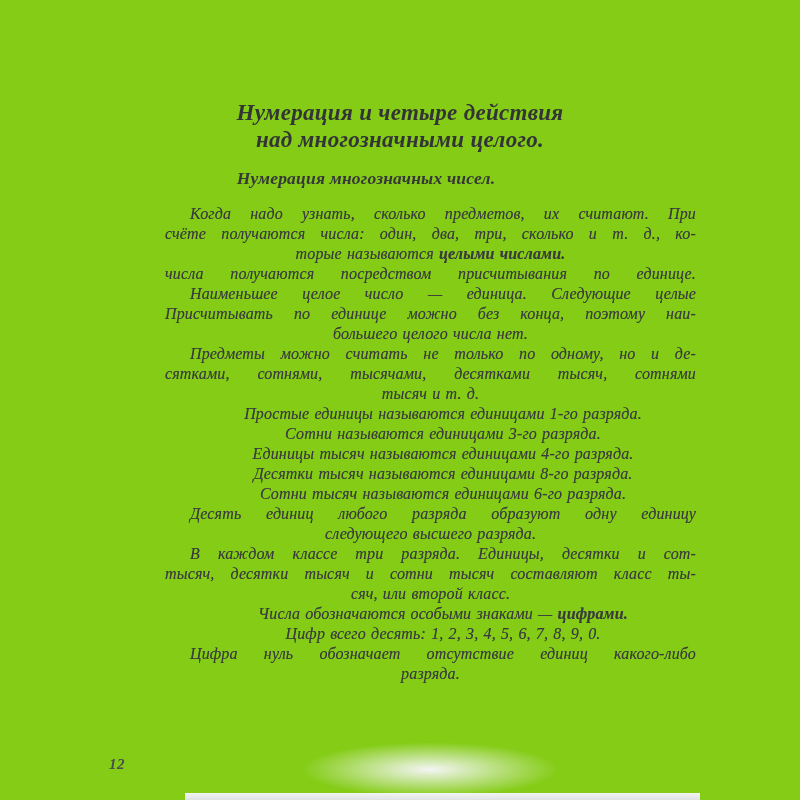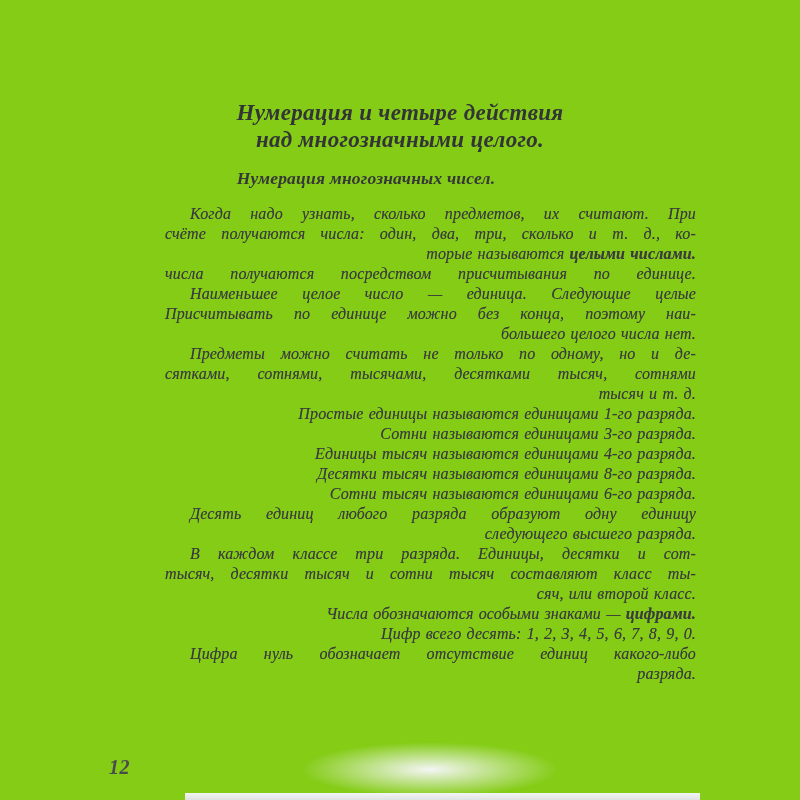--- a/index.html
+++ b/index.html
@@ -42,27 +42,27 @@
   .body-text{
     position:absolute;left:137px;top:204px;width:531px;
     font-size:16px;line-height:20px;
     color:#3a3b3d;
     letter-spacing:0.15px;
     word-spacing:1px;
     text-shadow:0 0 0.5px rgba(58,59,61,0.55);
     margin-left:28px;
   }
   .para{margin:0;}
-  .line{white-space:nowrap;text-align:right;}
+  .line{white-space:nowrap;text-align:center;}
   .line.just{white-space:normal;text-align:justify;text-align-last:justify;}
   .line.ind{text-indent:25px;}
   .b{font-weight:700;}
   .page-number{
     position:absolute;left:109px;top:756px;
-    font-size:20px;font-weight:700;color:#4a4b4d;
+    font-size:15px;font-weight:700;color:#4a4b4d;
     letter-spacing:0.5px;
   }
 </style>
 </head>
 <body>
 
 <div class="page">
   <div class="scan-smudge"></div>
   <div class="bottom-shade"></div>
 

